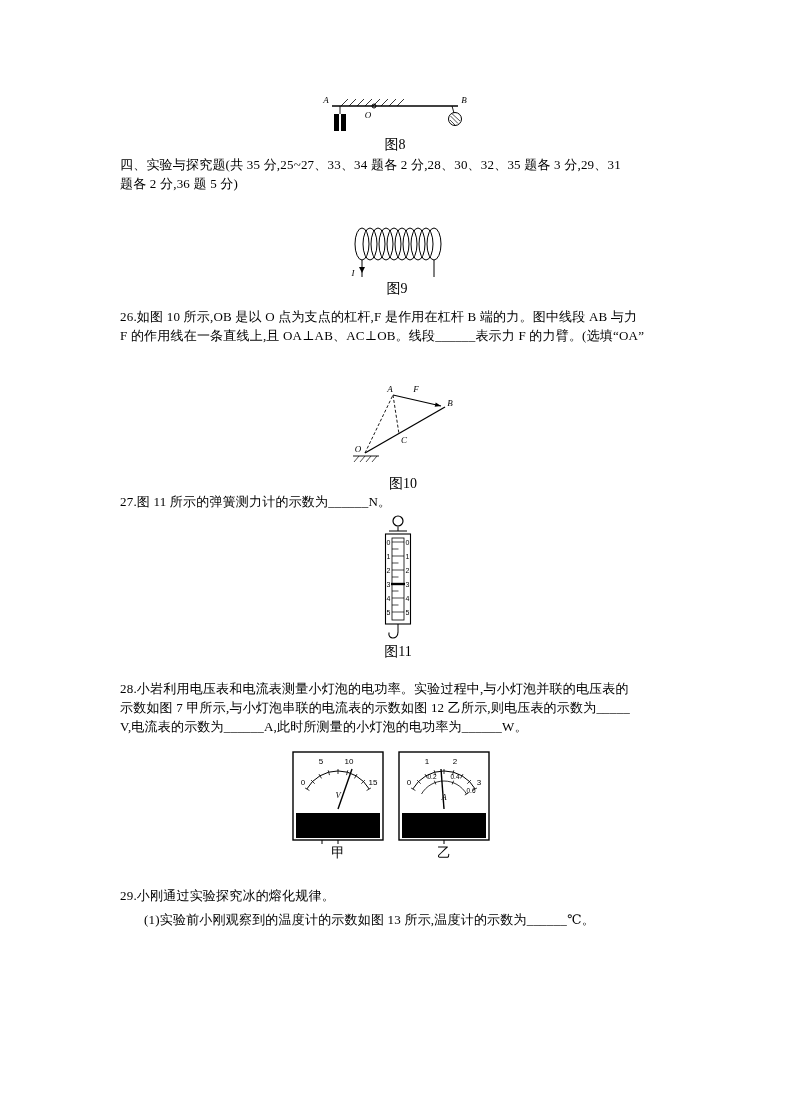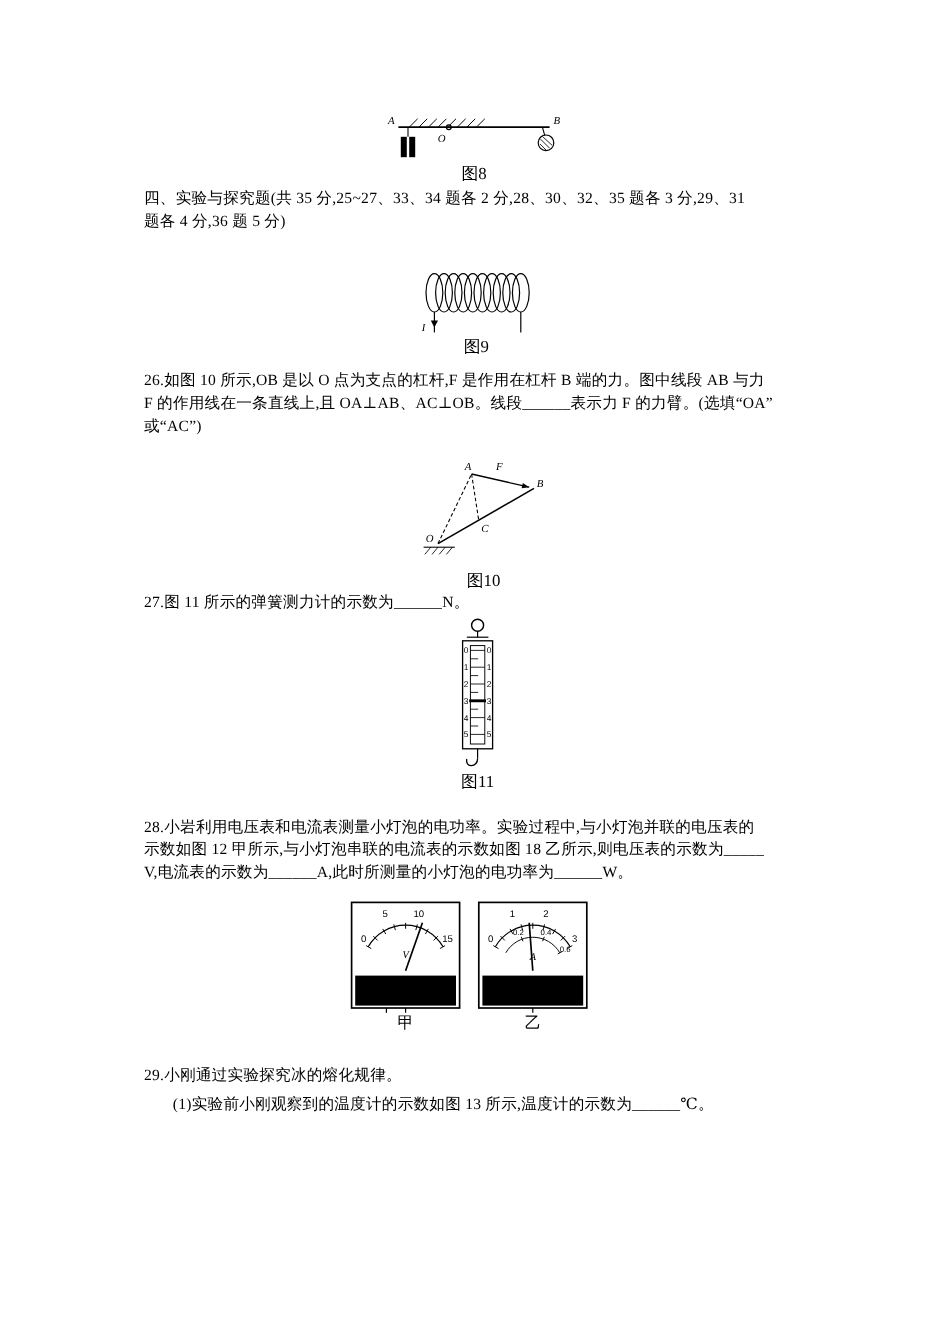--- a/index.html
+++ b/index.html
@@ -54,21 +54,21 @@
         <line x1="132.5" y1="26" x2="140" y2="33.5"></line>
           <line x1="134" y1="23.7" x2="142" y2="31"></line>
           <line x1="132" y1="30" x2="137" y2="35"></line>
       </g>
     </svg>
     <figcaption class="caption">图8</figcaption>
   </figure>
 
   <div class="para" style="left:120px;top:155px">
     <div class="line">四、实验与探究题(共 35 分,25~27、33、34 题各 2 分,28、30、32、35 题各 3 分,29、31</div>
-    <div class="line">题各 4 分,36 题 5 分)</div>
+    <div class="line">题各 2 分,36 题 5 分)</div>
   </div>
 
 
   <figure class="fig" style="left:332px;top:222px;width:130px">
     <svg width="130" height="58" viewBox="0 0 130 58">
       <g stroke="#000" stroke-width="1" fill="none">
         <ellipse cx="30" cy="22" rx="7" ry="16"></ellipse>
           <ellipse cx="38" cy="22" rx="7" ry="16"></ellipse>
         <ellipse cx="46" cy="22" rx="7" ry="16"></ellipse>
           <ellipse cx="54" cy="22" rx="7" ry="16"></ellipse>
@@ -83,21 +83,20 @@
       <line x1="102" y1="38" x2="102" y2="55" stroke="#000" stroke-width="1"></line>
       <polygon points="27,45 33,45 30,51" fill="#000" stroke="none"></polygon>
       <text class="lbl" x="21" y="54" text-anchor="middle">I</text>
     </svg>
     <figcaption class="caption">图9</figcaption>
   </figure>
 
   <div class="para" style="left:120px;top:307px">
     <div class="line">26.如图 10 所示,OB 是以 O 点为支点的杠杆,F 是作用在杠杆 B 端的力。图中线段 AB 与力</div>
     <div class="line">F 的作用线在一条直线上,且 OA⊥AB、AC⊥OB。线段______表示力 F 的力臂。(选填“OA”</div>
-    <div class="line">或“AC”)</div>
   </div>
 
   <figure class="fig" style="left:348px;top:383px;width:110px">
     <svg width="108" height="92" viewBox="0 0 108 92">
       <line x1="4" y1="73" x2="30" y2="73" stroke="#000" stroke-width="0.9"></line>
       <g stroke="#000" stroke-width="0.7">
         <line x1="10" y1="73" x2="5" y2="79"></line>
           <line x1="16" y1="73" x2="11" y2="79"></line>
         <line x1="22" y1="73" x2="17" y2="79"></line>
           <line x1="28" y1="73" x2="23" y2="79"></line>
@@ -158,21 +157,21 @@
         <text class="scalenum" x="27.5" y="101.5" text-anchor="middle">5</text>
       </g>
       <line x1="18" y1="111" x2="18" y2="119" stroke="#000" stroke-width="1"></line>
       <path d="M 18 119 C 18 127, 7.5 127, 9 119.5" stroke="#000" stroke-width="1.1" fill="none"></path>
     </svg>
     <figcaption class="caption">图11</figcaption>
   </figure>
 
   <div class="para" style="left:120px;top:679px">
     <div class="line">28.小岩利用电压表和电流表测量小灯泡的电功率。实验过程中,与小灯泡并联的电压表的</div>
-    <div class="line">示数如图 12 甲所示,与小灯泡串联的电流表的示数如图 18 乙所示,则电压表的示数为_____</div>
+    <div class="line">示数如图 7 甲所示,与小灯泡串联的电流表的示数如图 12 乙所示,则电压表的示数为_____</div>
     <div class="line">V,电流表的示数为______A,此时所测量的小灯泡的电功率为______W。</div>
   </div>
 
   <figure class="fig" style="left:284px;top:751px;width:214px">
     <div class="meters">
 
       <div>
         <svg width="92" height="93" viewBox="0 0 92 93">
           <rect x="1" y="1" width="90" height="88" stroke="#000" stroke-width="1.4" fill="none"></rect>
           <path d="M 14.8 38 A 36 36 0 0 1 77.2 38" stroke="#000" stroke-width="1" fill="none"></path>

